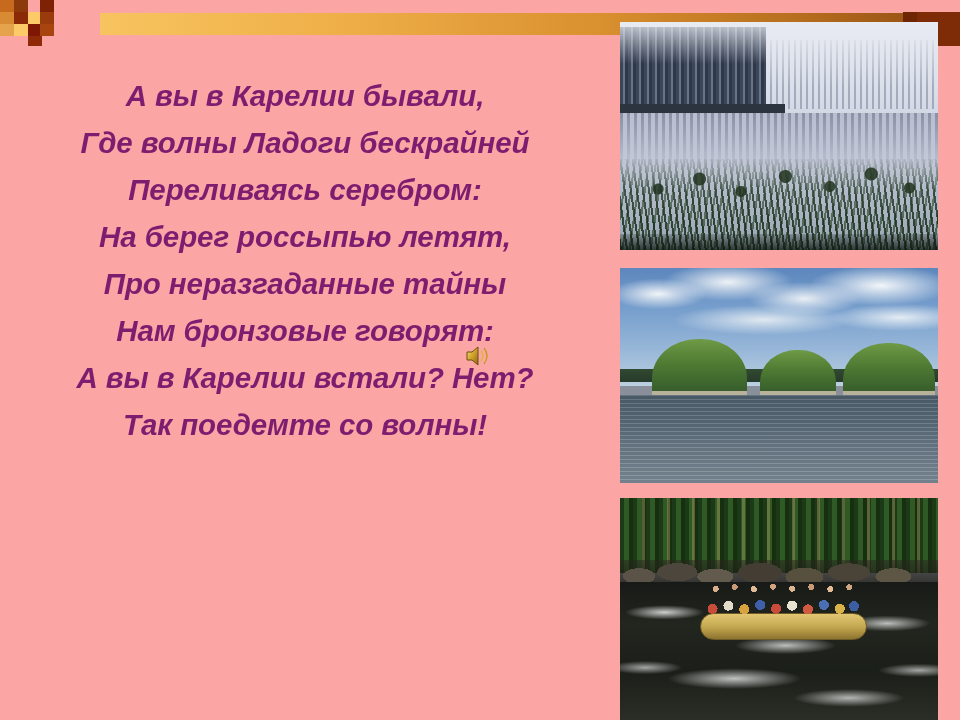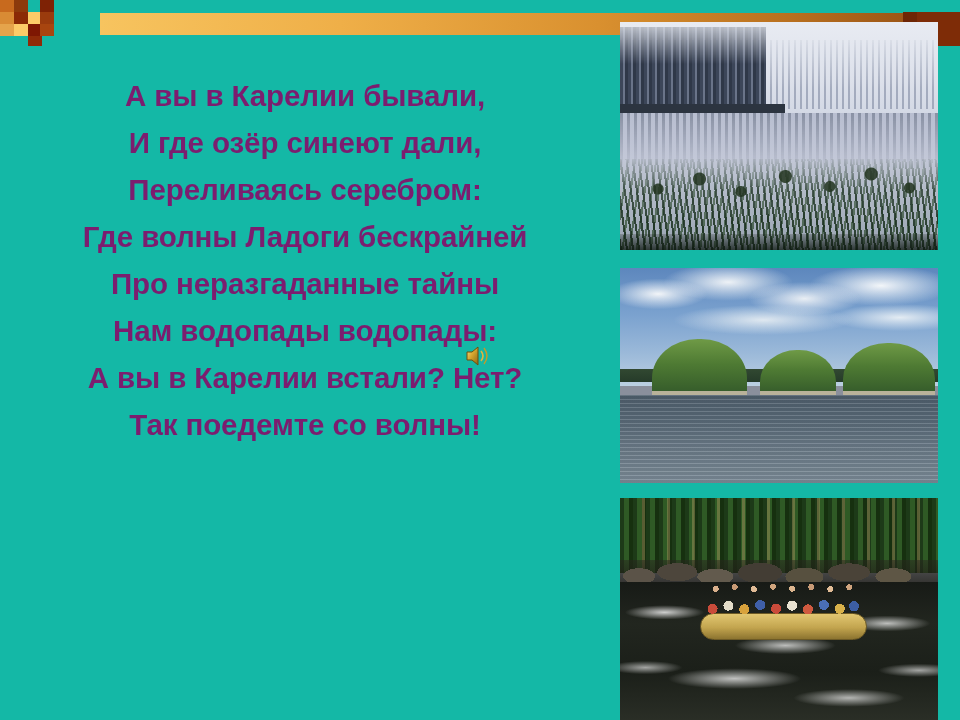--- a/index.html
+++ b/index.html
@@ -288,21 +288,21 @@
       radial-gradient(circle 3px at 44% 48%, #cfa37d 0 100%, transparent 100%),
       radial-gradient(circle 3px at 56% 60%, #ddb68f 0 100%, transparent 100%),
       radial-gradient(circle 3px at 68% 50%, #c99b76 0 100%, transparent 100%),
       radial-gradient(circle 3px at 80% 62%, #e2bd97 0 100%, transparent 100%),
       radial-gradient(circle 3px at 92% 52%, #d0a47e 0 100%, transparent 100%);
   }
 </style>
 </head>
 <body>
 
-<div id="slide" style="background: #14b8a6;">
+<div id="slide" style="background: #fca5a5; font-style: italic;">
 
   <div class="top-bar"></div>
 
   <div class="corner-deco" id="corner-deco">
       <div class="sq" style="left: 0px; top: 0px; width: 14px; height: 12px; background: rgb(200, 106, 30);"></div>
       <div class="sq" style="left: 14px; top: 0px; width: 14px; height: 12px; background: rgb(140, 58, 12);"></div>
       <div class="sq" style="left: 40px; top: 0px; width: 14px; height: 12px; background: rgb(126, 34, 5);"></div>
       <div class="sq" style="left: 0px; top: 12px; width: 14px; height: 12px; background: rgb(217, 139, 52);"></div>
       <div class="sq" style="left: 14px; top: 12px; width: 14px; height: 12px; background: rgb(138, 42, 6);"></div>
       <div class="sq" style="left: 28px; top: 12px; width: 14px; height: 12px; background: rgb(252, 203, 104);"></div>
@@ -312,25 +312,25 @@
       <div class="sq" style="left: 28px; top: 24px; width: 14px; height: 12px; background: rgb(126, 23, 3);"></div>
       <div class="sq" style="left: 40px; top: 24px; width: 14px; height: 12px; background: rgb(168, 69, 15);"></div>
       <div class="sq" style="left: 28px; top: 36px; width: 14px; height: 10px; background: rgb(143, 42, 8);"></div>
     </div>
 
   <div class="tr-block-edge"></div>
   <div class="tr-block"></div>
 
   <div class="poem" id="poem" style="color: rgb(124, 29, 111);">
       <div class="line">А вы в Карелии бывали,</div>
-      <div class="line">И где озёр синеют дали,</div>
+      <div class="line">Где волны Ладоги бескрайней</div>
       <div class="line">Переливаясь серебром:</div>
-      <div class="line">Где волны Ладоги бескрайней</div>
+      <div class="line">На берег россыпью летят,</div>
       <div class="line">Про неразгаданные тайны</div>
-      <div class="line">Нам водопады водопады:</div>
+      <div class="line">Нам бронзовые говорят:</div>
       <div class="line">А вы в Карелии встали? Нет?</div>
       <div class="line">Так поедемте со волны!</div>
     </div>
 
   <div class="speaker-orn">
     <svg viewBox="0 0 30 30" width="30" height="30" aria-hidden="true">
       <defs>
         <linearGradient id="goldg" x1="0" y1="0" x2="1" y2="1">
           <stop offset="0%" stop-color="#F7E28A"></stop>
           <stop offset="45%" stop-color="#D6A62E"></stop>

